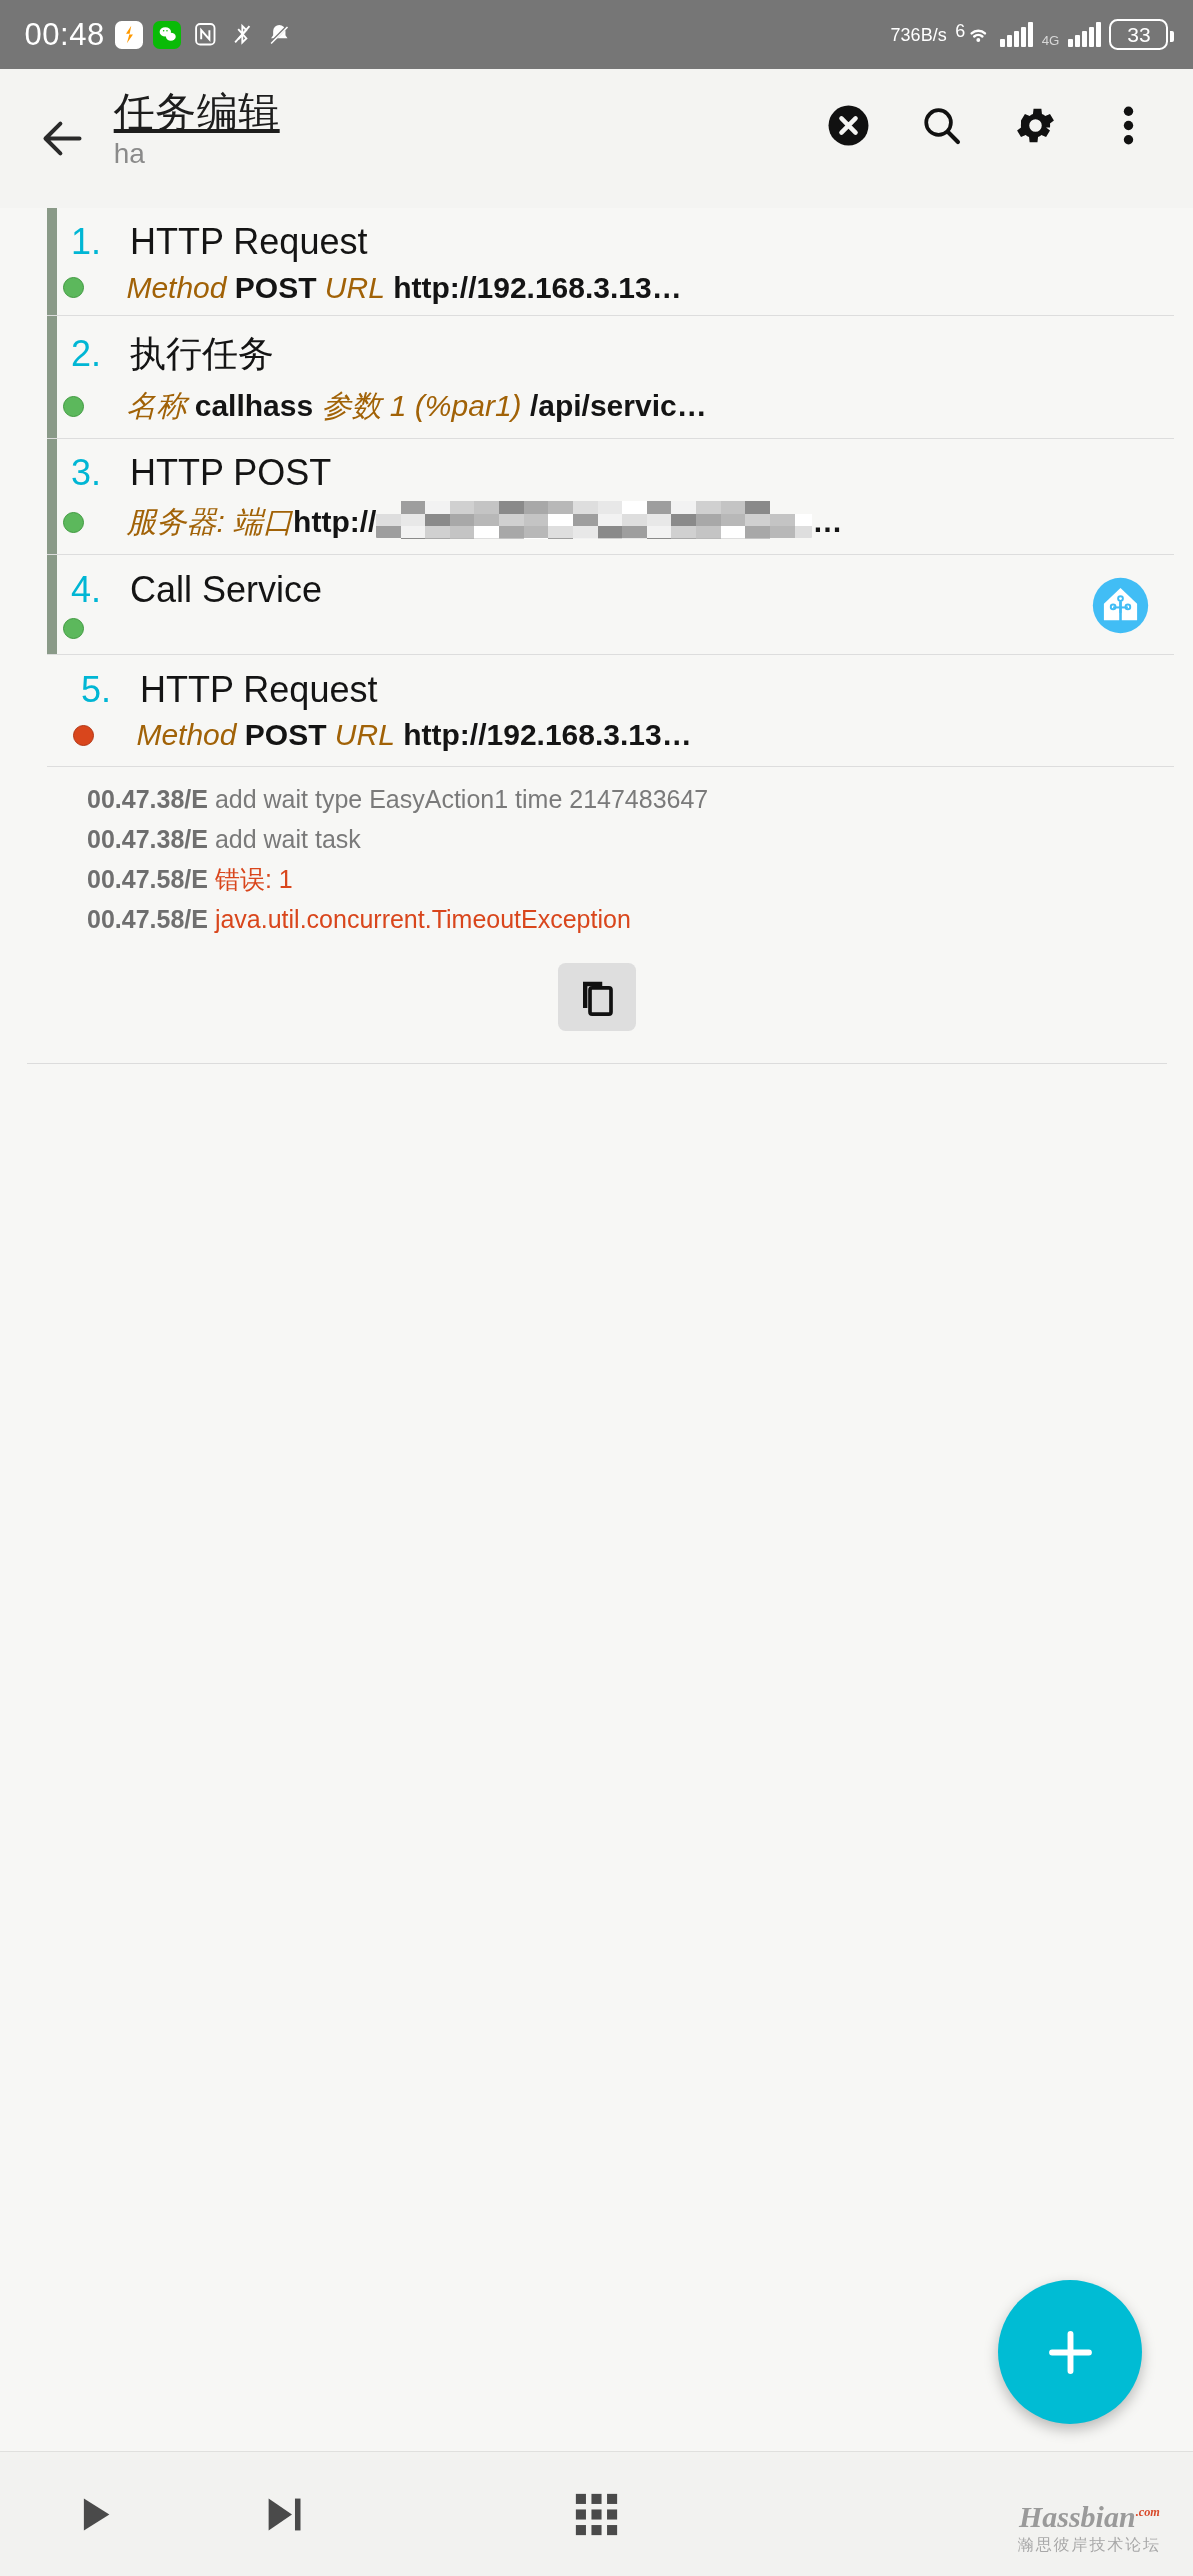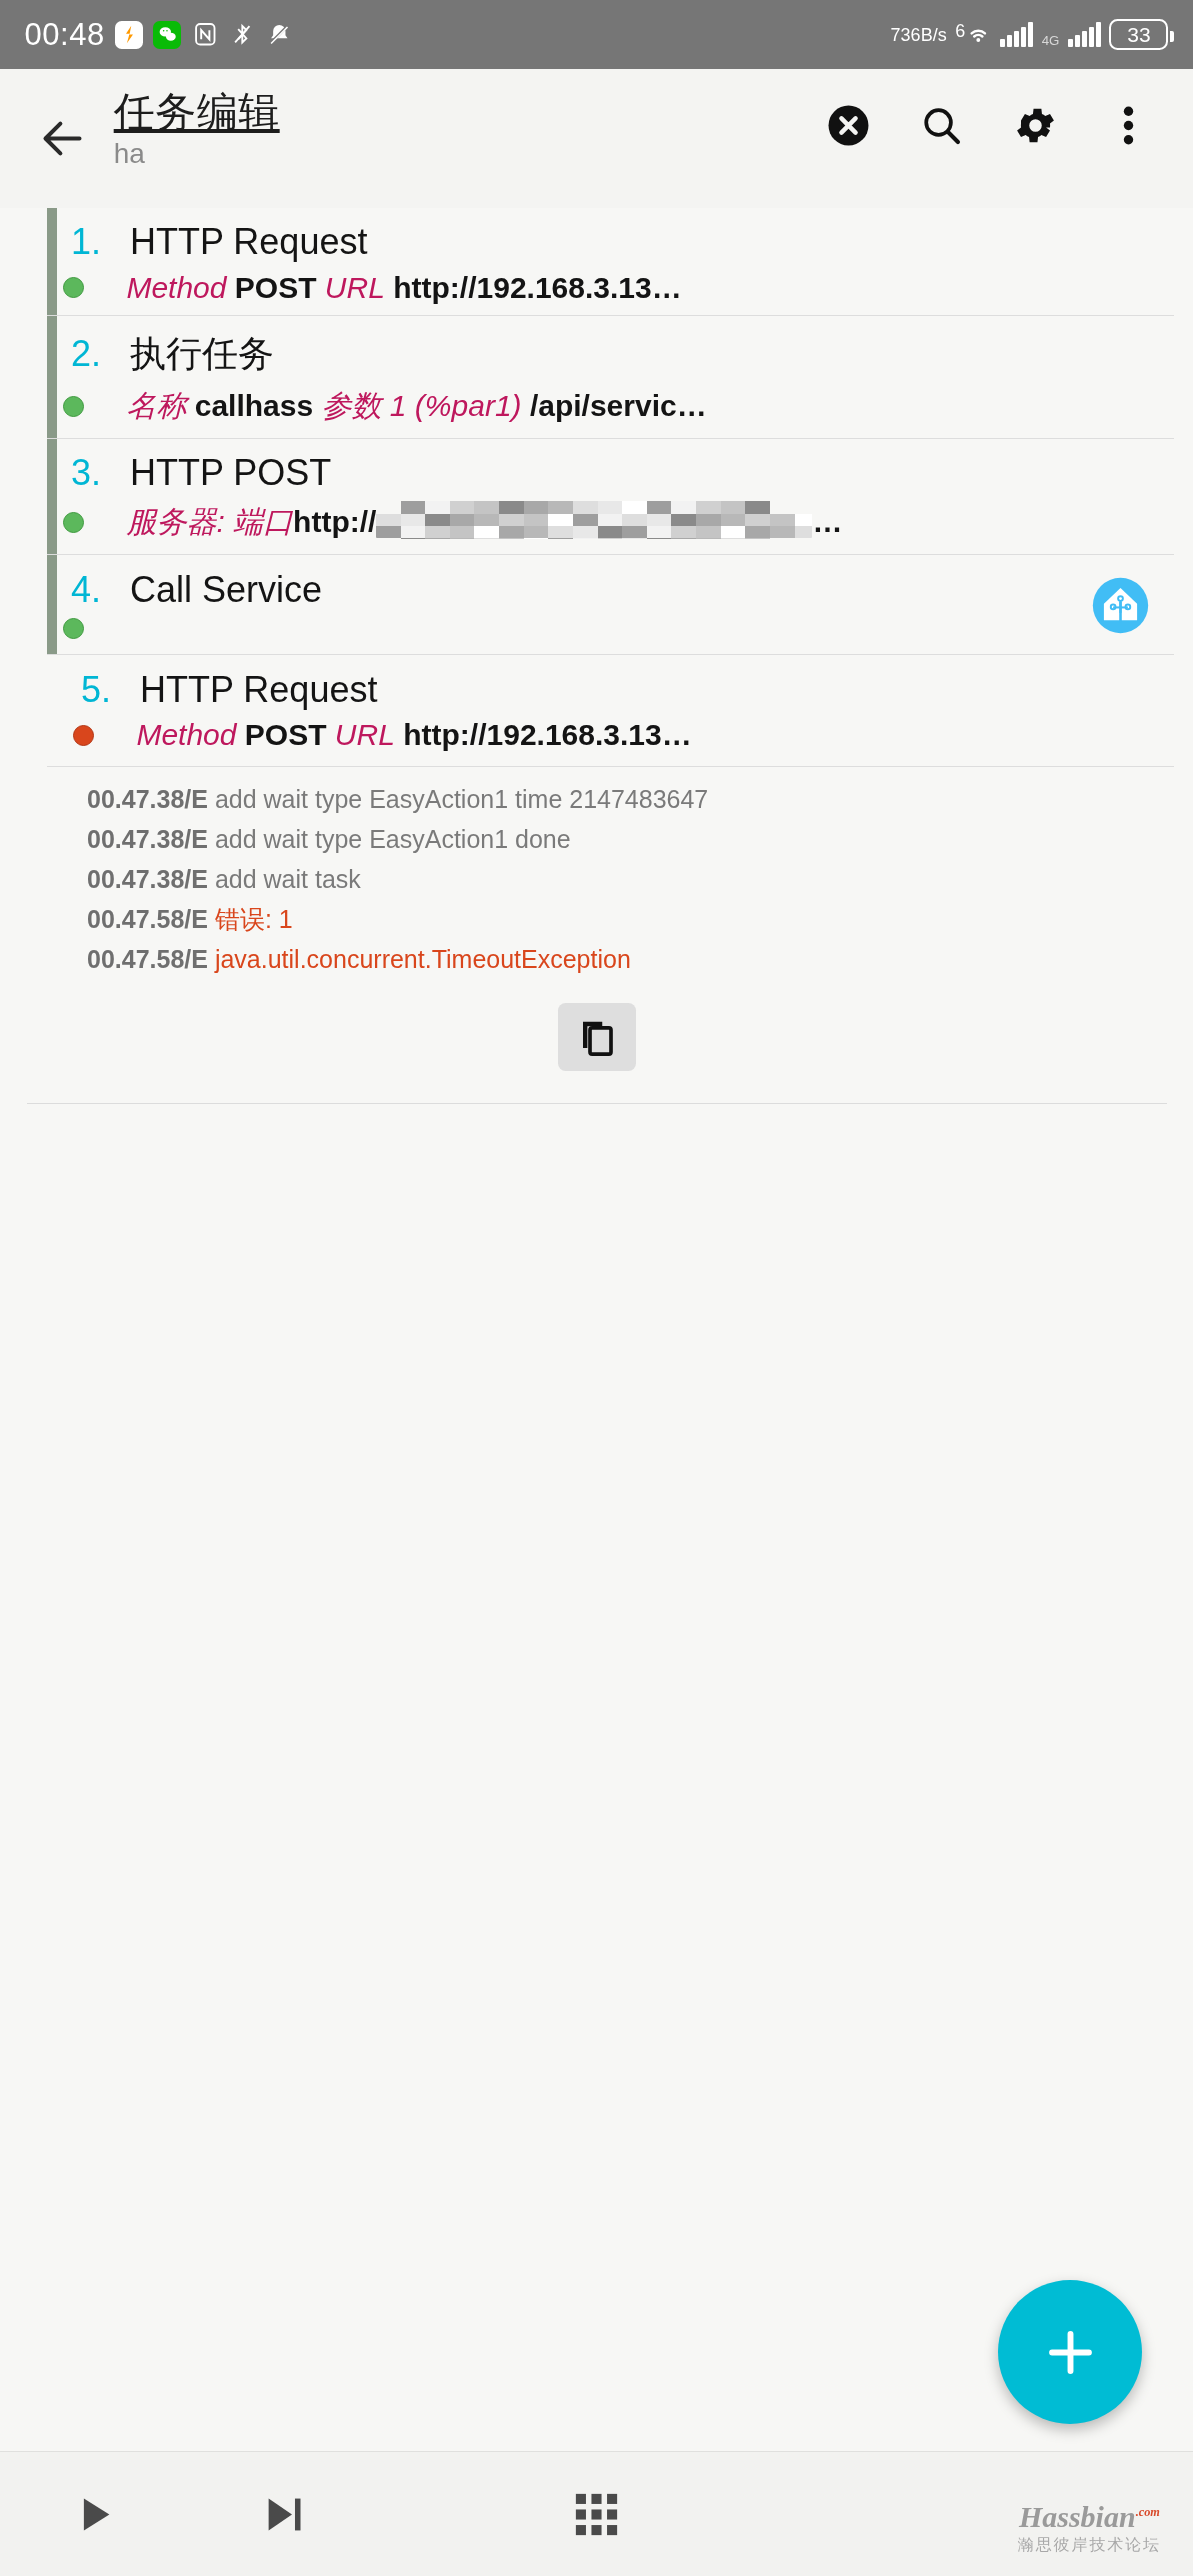--- a/index.html
+++ b/index.html
@@ -65,21 +65,21 @@
   .leftbar { position: absolute; left: 47px; top: 0; bottom: 0.9px; width: 10.4px; background: #8a9a88; }
   .row-inner { flex: 1; padding: 13.3px 0 11.4px 0; margin-left: 24px; min-width: 0; }
   .row-title { display: flex; align-items: baseline; }
   .num { color: #00b6d4; font-size: 36px; min-width: 59px; }
   .name { font-size: 36px; color: #141414; white-space: nowrap; }
   .row-sub { display: flex; align-items: center; margin-top: 7.6px; min-width: 0; }
   .dot { width: 21px; height: 21px; border-radius: 50%; flex: 0 0 auto; margin-left: -7.6px; }
   .dot.green { background: #5cb85c; border: 0.9px solid #3f9a3f; }
   .dot.red { background: #d9461c; border: 0.9px solid #b23615; }
   .sub-text { margin-left: 42px; font-size: 30px; white-space: nowrap; overflow: hidden; min-width: 0; }
-  .lab { font-style: italic; color: #be185d; }
+  .lab { font-style: italic; color: #a16207; }
   .val { font-weight: bold; color: #141414; }
   .ha-badge { position: absolute; right: 43px; top: 21px; width: 59px; height: 59px; }
   .no-bar .row-inner { margin-left: 34px; }
 
   
   .mosaic { display: inline-block; vertical-align: -6.6px; height: 38px; width: 436px; position: relative; overflow: hidden; border-radius: 2.8px; }
   .mosaic span { position: absolute; display:block; }
 
   
   .logblock { padding: 11.4px 0 0 87px; }
@@ -342,24 +342,20 @@
     </div>
   </div>
 
   <div class="logblock">
     <div class="logline">
       <span class="ts">00.47.38/E</span>
       <span class="msg">add wait type EasyAction1 time 2147483647</span>
     </div>
     <div class="logline">
       <span class="ts">00.47.38/E</span>
-      <span class="msg">add wait type EasyAction1 done</span>
-    </div>
-    <div class="logline">
-      <span class="ts">00.47.38/E</span>
       <span class="msg">add wait task</span>
     </div>
     <div class="logline">
       <span class="ts">00.47.58/E</span>
       <span class="msg err">错误: 1</span>
     </div>
     <div class="logline">
       <span class="ts">00.47.58/E</span>
       <span class="msg err">java.util.concurrent.TimeoutException</span>
     </div>

